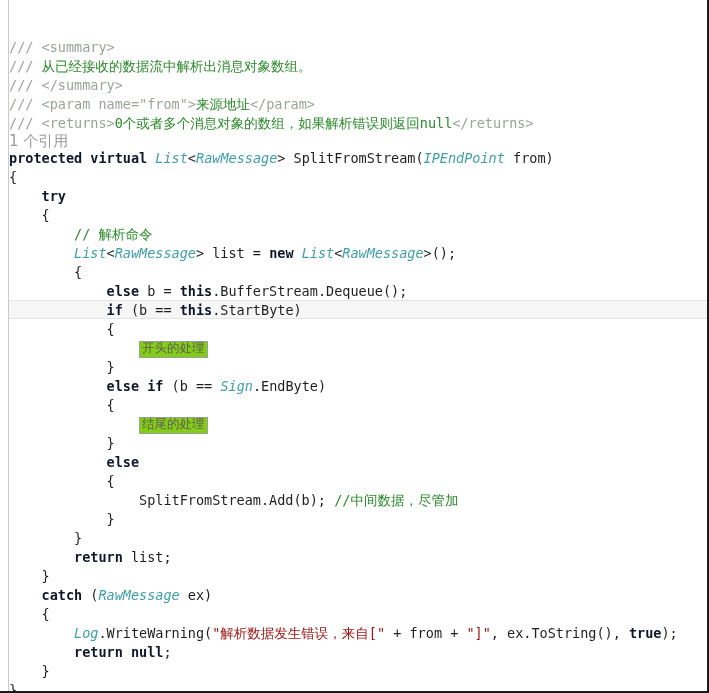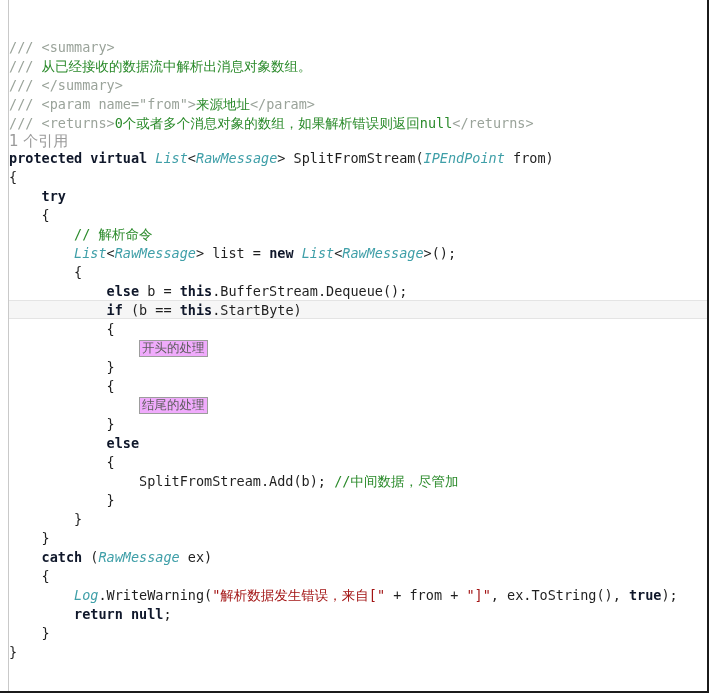--- a/index.html
+++ b/index.html
@@ -73,23 +73,23 @@
   .cmt      { color: #2a8a2a; text-align: center; }
   .cmt-slash{ color: #9aa39a; }
   .xmltag   { color: #9aa39a; }
   .kw       { color: #0f172a; font-weight: bold; }
   .type     { color: #3f9fa8; font-style: italic; }
   .str      { color: #a31515; }
   .plain    { color: #1f1f1f; }
   .placeholder-box {
     display: inline-block;
     border: 1px solid #9d9d9d;
-    background: #f0abfc;
+    background: #84cc16;
     color: #5d5d5d;
-    font-family: Liberation Sans, sans-serif;
+    font-family: Liberation Mono, monospace;
     font-size: 12.5px;
     line-height: 15px;
     padding: 0 2px;
     vertical-align: 1px;
   }
 </style>
 </head>
 <body>
 
 <div class="editor-frame">
@@ -108,28 +108,30 @@
         <div class="line"><span>    </span><span class="kw">try</span></div>
         <div class="line"><span>    </span><span class="plain">{</span></div>
         <div class="line"><span>        </span><span class="cmt">// 解析命令</span></div>
         <div class="line"><span>        </span><span class="type">List</span><span class="plain">&lt;</span><span class="type">RawMessage</span><span class="plain">&gt; list = </span><span class="kw">new</span><span class="plain"> </span><span class="type">List</span><span class="plain">&lt;</span><span class="type">RawMessage</span><span class="plain">&gt;();</span></div>
         <div class="line"><span>        </span><span class="plain">{</span></div>
         <div class="line"><span>            </span><span class="kw">else</span><span class="plain"> b = </span><span class="kw">this</span><span class="plain">.BufferStream.Dequeue();</span></div>
         <div class="line"><span>            </span><span class="kw">if</span><span class="plain"> (b == </span><span class="kw">this</span><span class="plain">.StartByte)</span></div>
         <div class="line"><span>            </span><span class="plain">{</span></div>
         <div class="line"><span>                </span><span class="placeholder-box">开头的处理</span></div>
         <div class="line"><span>            </span><span class="plain">}</span></div>
+        <div class="line"><span>            </span><span class="kw">else</span><span class="plain"> </span><span class="kw">if</span><span class="plain"> (b == </span><span class="type">Sign</span><span class="plain">.EndByte)</span></div>
         <div class="line"><span>            </span><span class="plain">{</span></div>
         <div class="line"><span>                </span><span class="placeholder-box">结尾的处理</span></div>
         <div class="line"><span>            </span><span class="plain">}</span></div>
         <div class="line"><span>            </span><span class="kw">else</span></div>
         <div class="line"><span>            </span><span class="plain">{</span></div>
         <div class="line"><span>                </span><span class="plain">SplitFromStream.Add(b); </span><span class="cmt">//中间数据，尽管加</span></div>
         <div class="line"><span>            </span><span class="plain">}</span></div>
         <div class="line"><span>        </span><span class="plain">}</span></div>
+        <div class="line"><span>        </span><span class="kw">return</span><span class="plain"> list;</span></div>
         <div class="line"><span>    </span><span class="plain">}</span></div>
         <div class="line"><span>    </span><span class="kw">catch</span><span class="plain"> (</span><span class="type">RawMessage</span><span class="plain"> ex)</span></div>
         <div class="line"><span>    </span><span class="plain">{</span></div>
         <div class="line"><span>        </span><span class="type">Log</span><span class="plain">.WriteWarning(</span><span class="str">"解析数据发生错误，来自["</span><span class="plain"> + from + </span><span class="str">"]"</span><span class="plain">, ex.ToString(), </span><span class="kw">true</span><span class="plain">);</span></div>
         <div class="line"><span>        </span><span class="kw">return</span><span class="plain"> </span><span class="kw">null</span><span class="plain">;</span></div>
         <div class="line"><span>    </span><span class="plain">}</span></div>
         <div class="line"><span></span><span class="plain">}</span></div>
       </div>
   </div>
 </div>

